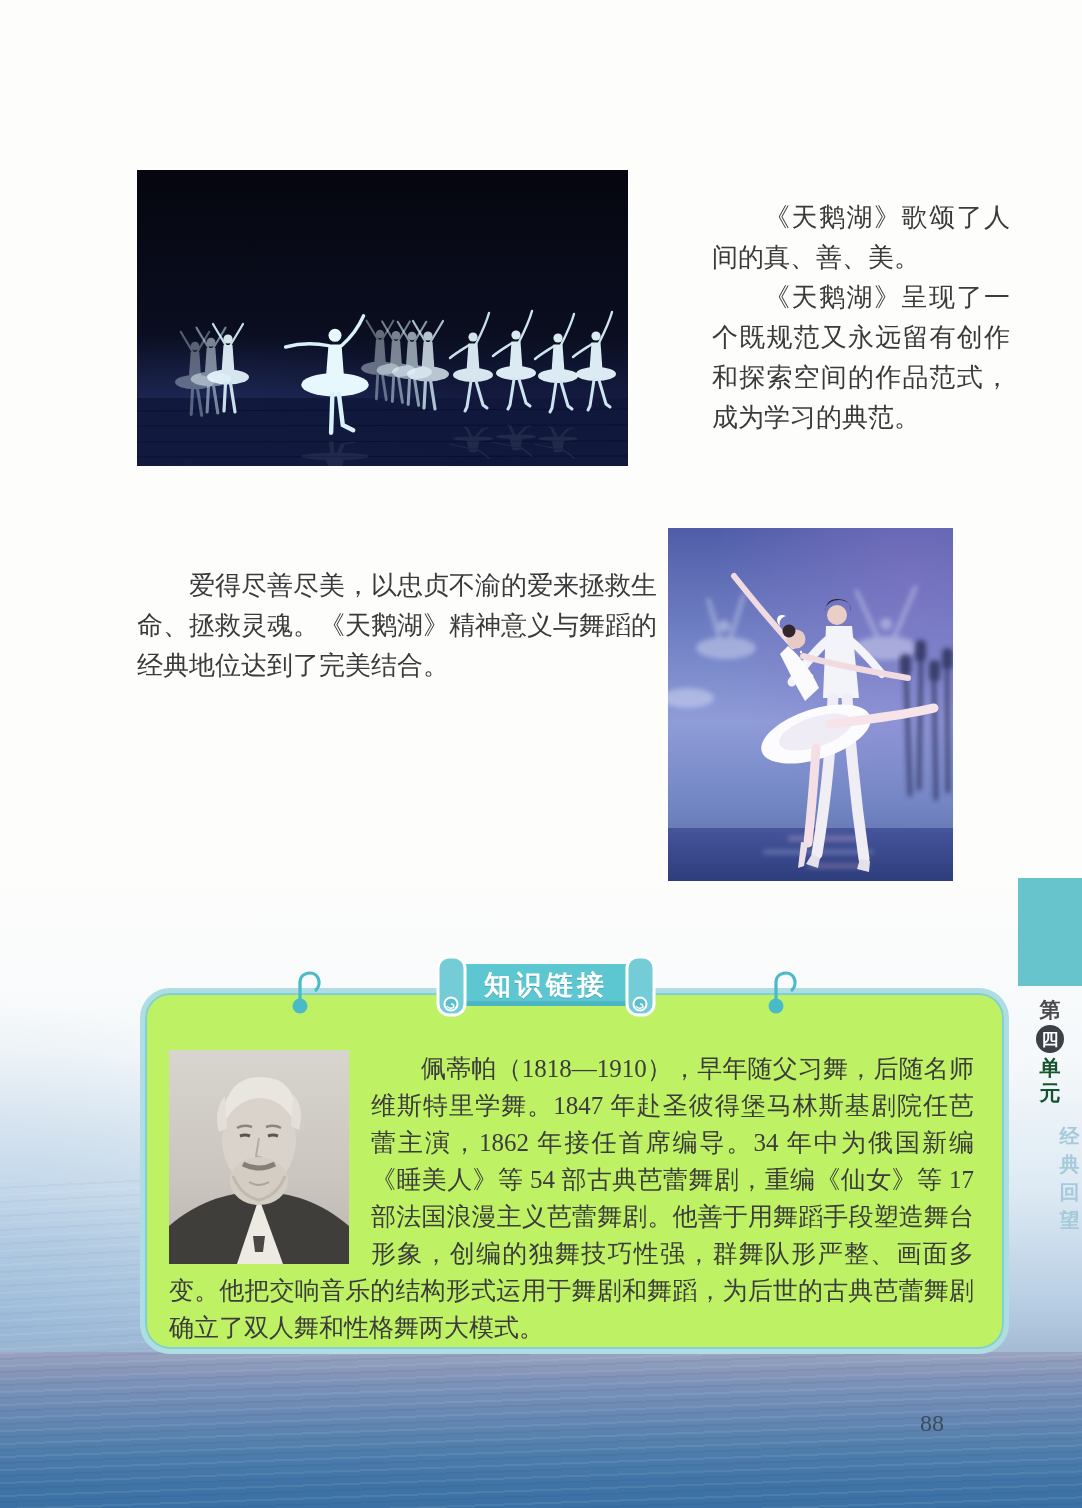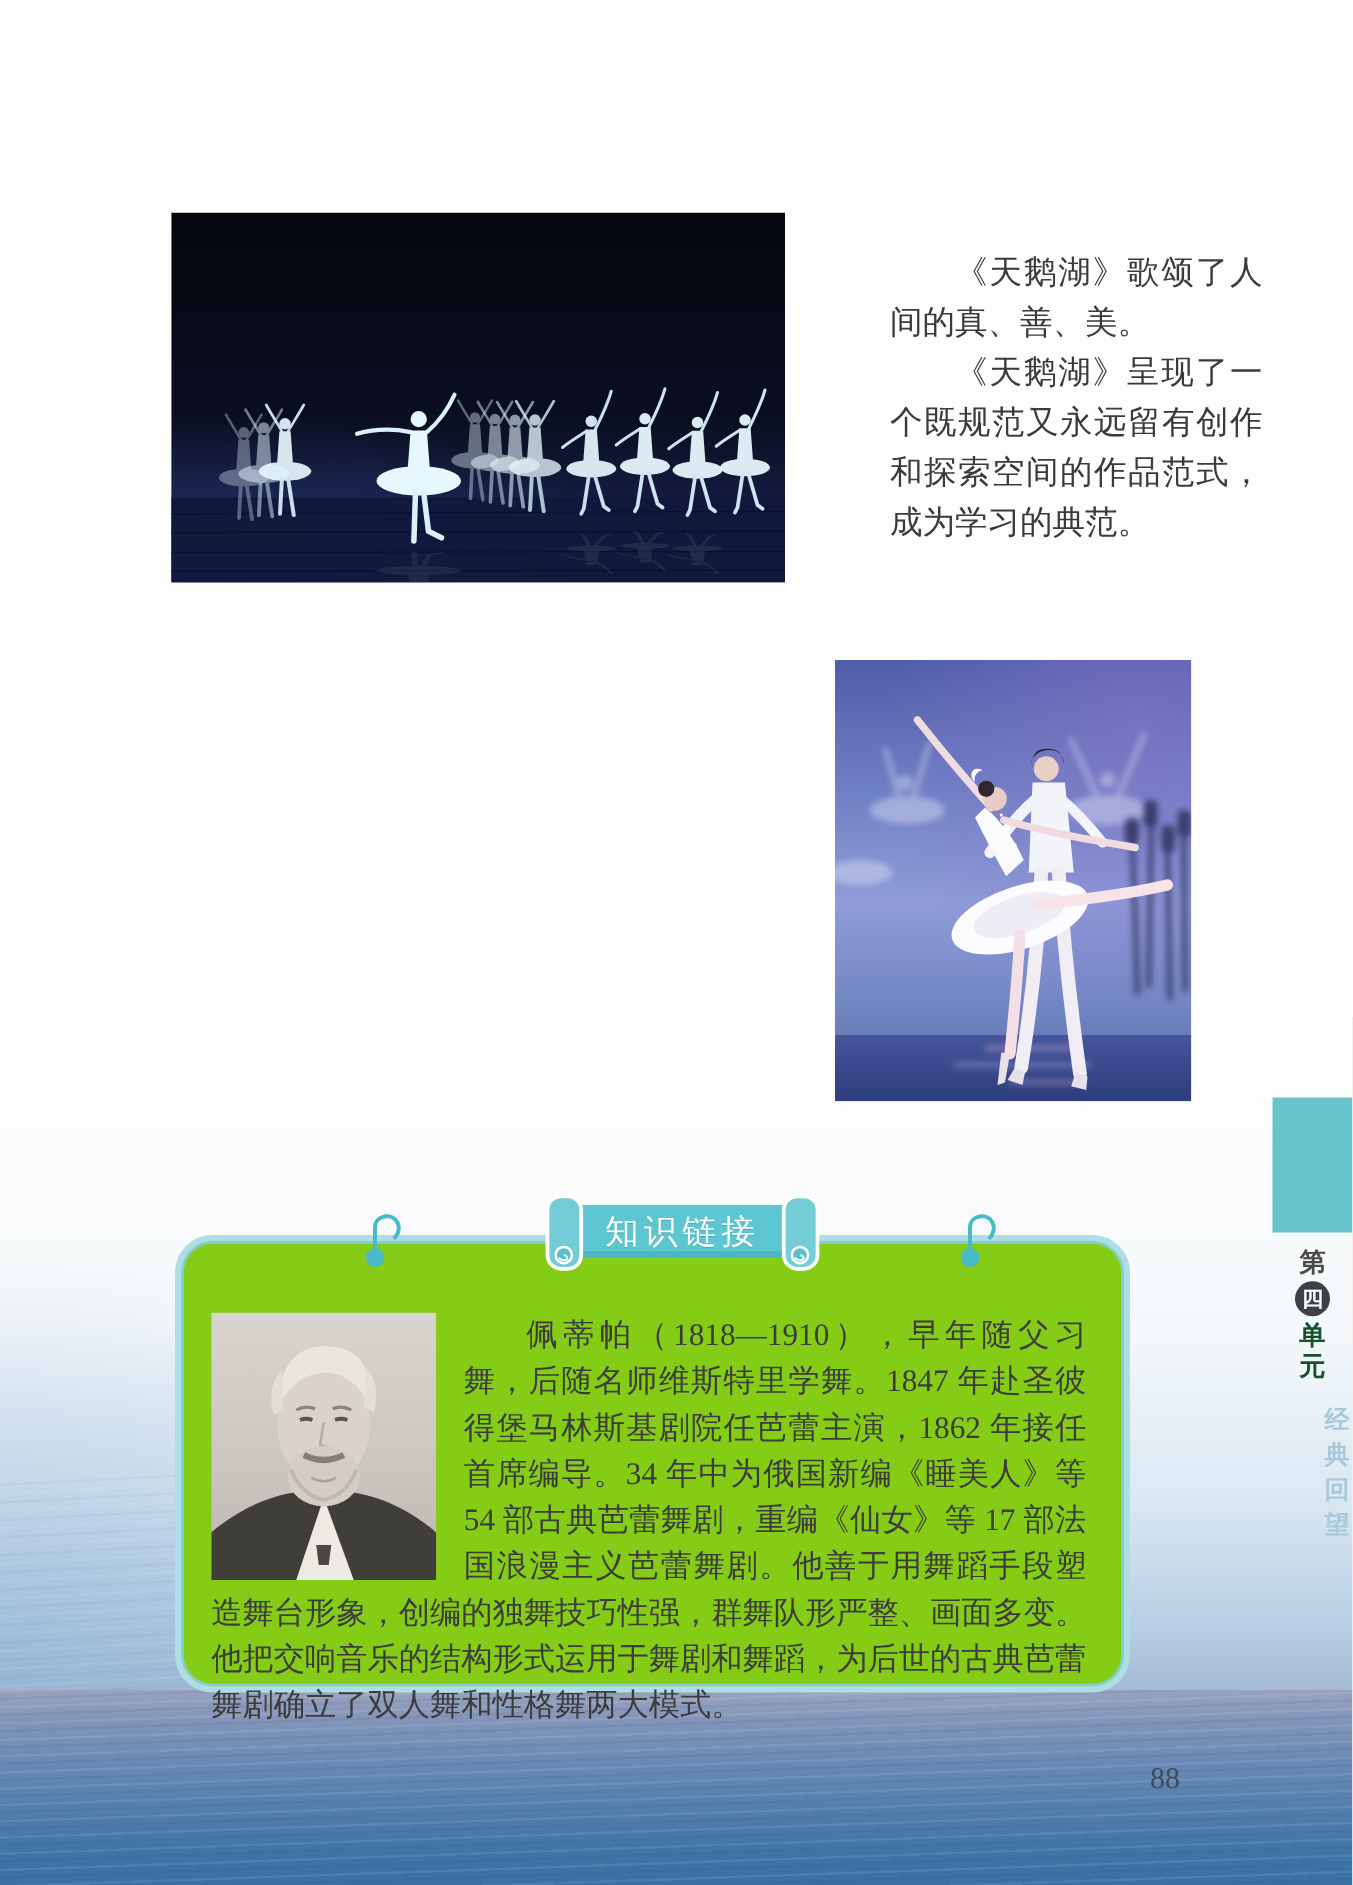--- a/index.html
+++ b/index.html
@@ -43,41 +43,41 @@
   .photo-corps{left:137px;top:170px;width:491px;height:296px;}
   .photo-pdd{left:668px;top:528px;width:285px;height:353px;}
   .photo svg{display:block;width:100%;height:100%;}
   
   .bodytext{color:#3a3a3a;font-size:26px;line-height:40px;text-align:justify;}
   .bodytext p{margin:0;text-indent:2em;}
   .intro-block{position:absolute;left:664px;top:198px;width:298px;margin-left:48px;}
   .aesthetics-block{position:absolute;left:137px;top:566px;width:520px;}
   
   .kbox{
-    position:absolute;left:140px;top:988px;width:764px;height:366px;
-    background:#84cc16;border:5px solid #aedee4;border-radius:30px;
+    position:absolute;left:140px;top:988px;width:869px;height:366px;
+    background:#bef264;border:5px solid #aedee4;border-radius:30px;
     box-shadow:inset 0 0 0 2px #82ced9;box-sizing:border-box;z-index:2;
   }
   .kb-content{padding:57px 30px 0 24px;}
   .kb-portrait{float:left;width:180px;height:214px;margin:0 22px 6px 0;}
   .kb-portrait svg{display:block;width:100%;height:100%;}
   .kb-text{color:#3c3c3c;font-size:25px;line-height:37px;text-align:justify;margin:0;text-indent:2em;}
   
   .pin{position:absolute;width:36px;height:48px;z-index:4;}
   .pin svg{display:block;width:100%;height:100%;}
   .pin-left{left:288px;top:966px;}
   .pin-right{left:764px;top:966px;}
   
   .banner{position:absolute;left:435px;top:952px;width:222px;height:68px;z-index:5;}
   .banner svg{position:absolute;left:0;top:0;width:100%;height:100%;}
   .banner-title{
     position:absolute;left:28px;top:12px;width:166px;height:42px;
     display:flex;align-items:center;justify-content:center;
     color:#ffffff;font-family:"Liberation Sans","DejaVu Sans",sans-serif;
-    font-weight:normal;font-size:27px;letter-spacing:4px;
+    font-weight:bold;font-size:27px;letter-spacing:4px;
     text-shadow:0 1px 0 rgba(0,90,100,0.25);
   }
   
   .unit-tab{position:absolute;left:1018px;top:878px;width:64px;height:108px;background:#68c4cc;z-index:1;}
   .unit-col{
     position:absolute;left:1018px;top:998px;width:64px;z-index:3;
     display:flex;flex-direction:column;align-items:center;
     font-family:"Liberation Serif","DejaVu Serif",serif;
   }
   .unit-char{font-size:21px;line-height:24px;color:#4b4b4b;font-weight:bold;}
@@ -175,20 +175,21 @@
       </g>
     </svg>
   </div>
 
   <div class="bodytext intro-block">
     <p>《天鹅湖》歌颂了人间的真、善、美。</p>
     <p>《天鹅湖》呈现了一个既规范又永远留有创作和探索空间的作品范式，成为学习的典范。</p>
   </div>
 
   <div class="bodytext aesthetics-block">
+    <p>爱得尽善尽美，以忠贞不渝的爱来拯救生命、拯救灵魂。《天鹅湖》精神意义与舞蹈的经典地位达到了完美结合。</p>
   </div>
 
   <div class="photo photo-pdd">
     <svg viewBox="0 0 285 353">
       <defs>
         <linearGradient id="pbg" x1="0" y1="0" x2="0" y2="1">
           <stop offset="0" stop-color="#4f5da8"></stop>
           <stop offset="0.3" stop-color="#7080c4"></stop>
           <stop offset="0.55" stop-color="#8f9cd8"></stop>
           <stop offset="0.78" stop-color="#7286c4"></stop>

